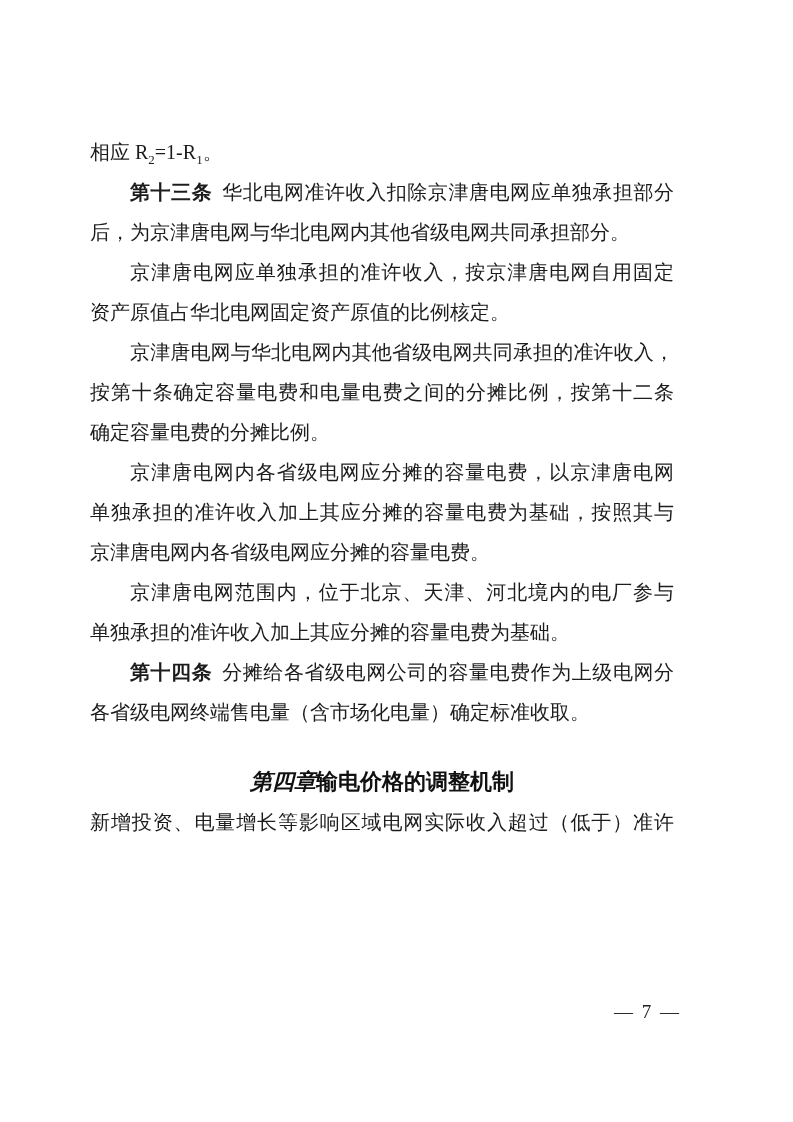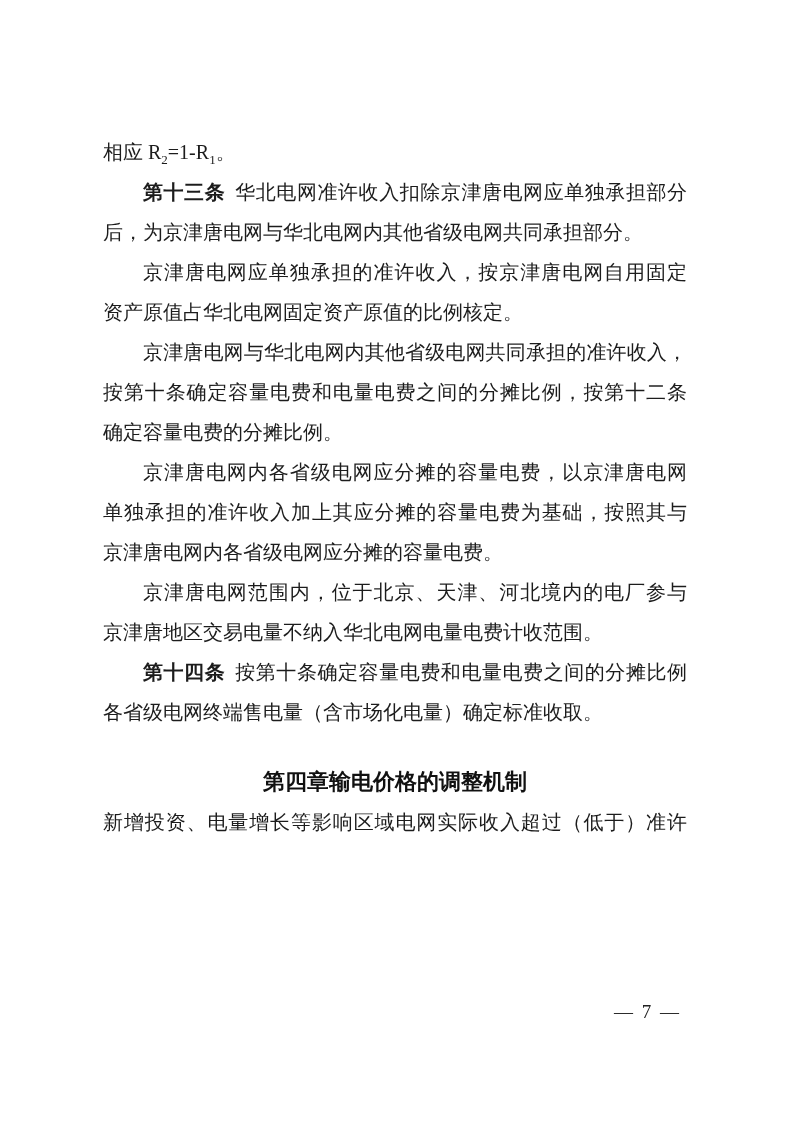--- a/index.html
+++ b/index.html
@@ -7,21 +7,21 @@
     position:relative;
     width:793px;height:1122px;
     margin:0 auto;
     background:#ffffff;
     font-family:"Liberation Serif","DejaVu Serif",serif;
     color:#1c1c1c;
     overflow:hidden;
   }
   .content{
     position:absolute;
-    left:103px;top:132px;
+    left:90px;top:132px;
     width:584px;
   }
   .ln{
     height:40px;
     line-height:40px;
     font-size:20px;
     text-align:justify;
     white-space:nowrap;
   }
   .ln.full{text-align:justify;text-align-last:justify;}
@@ -30,21 +30,21 @@
   sub{font-size:13px;line-height:0;}
   .chapter{
     margin-top:30px;
     height:40px;line-height:40px;
     text-align:center;
     font-family:"Liberation Sans","DejaVu Sans",sans-serif;
     font-weight:bold;
     font-size:22px;
     color:#111;
   }
-  .chapter .chap-label{margin-right:0;}
+  .chapter .chap-label{margin-right:0;font-style:italic;}
   .after-chapter{margin-top:40px;}
   .footer{
     position:absolute;
     top:998px;right:112px;
     font-size:19px;
     line-height:28px;
     color:#222;
     letter-spacing:2px;
   }
 </style>
@@ -64,23 +64,23 @@
 
     <div class="ln full ind">京津唐电网与华北电网内其他省级电网共同承担的准许收入，</div>
     <div class="ln full">按第十条确定容量电费和电量电费之间的分摊比例，按第十二条</div>
     <div class="ln">确定容量电费的分摊比例。</div>
 
     <div class="ln full ind">京津唐电网内各省级电网应分摊的容量电费，以京津唐电网</div>
     <div class="ln full">单独承担的准许收入加上其应分摊的容量电费为基础，按照其与</div>
     <div class="ln">京津唐电网内各省级电网应分摊的容量电费。</div>
 
     <div class="ln full ind">京津唐电网范围内，位于北京、天津、河北境内的电厂参与</div>
-    <div class="ln">京津唐地区交易电量不纳入华北电网电量电费计收范围。</div>
+    <div class="ln">单独承担的准许收入加上其应分摊的容量电费为基础。</div>
 
-    <div class="ln full ind"><b class="lbl">第十四条</b><span>按第十条确定容量电费和电量电费之间的分摊比例</span></div>
+    <div class="ln full ind"><b class="lbl">第十四条</b><span>分摊给各省级电网公司的容量电费作为上级电网分</span></div>
     <div class="ln">各省级电网终端售电量（含市场化电量）确定标准收取。</div>
 
     <div class="chapter"><span class="chap-label">第四章</span><span>输电价格的调整机制</span></div>
 
     <div class="ln full">新增投资、电量增长等影响区域电网实际收入超过（低于）准许</div>
 
   </div>
 
   <div class="footer">— 7 —</div>
 </div>

